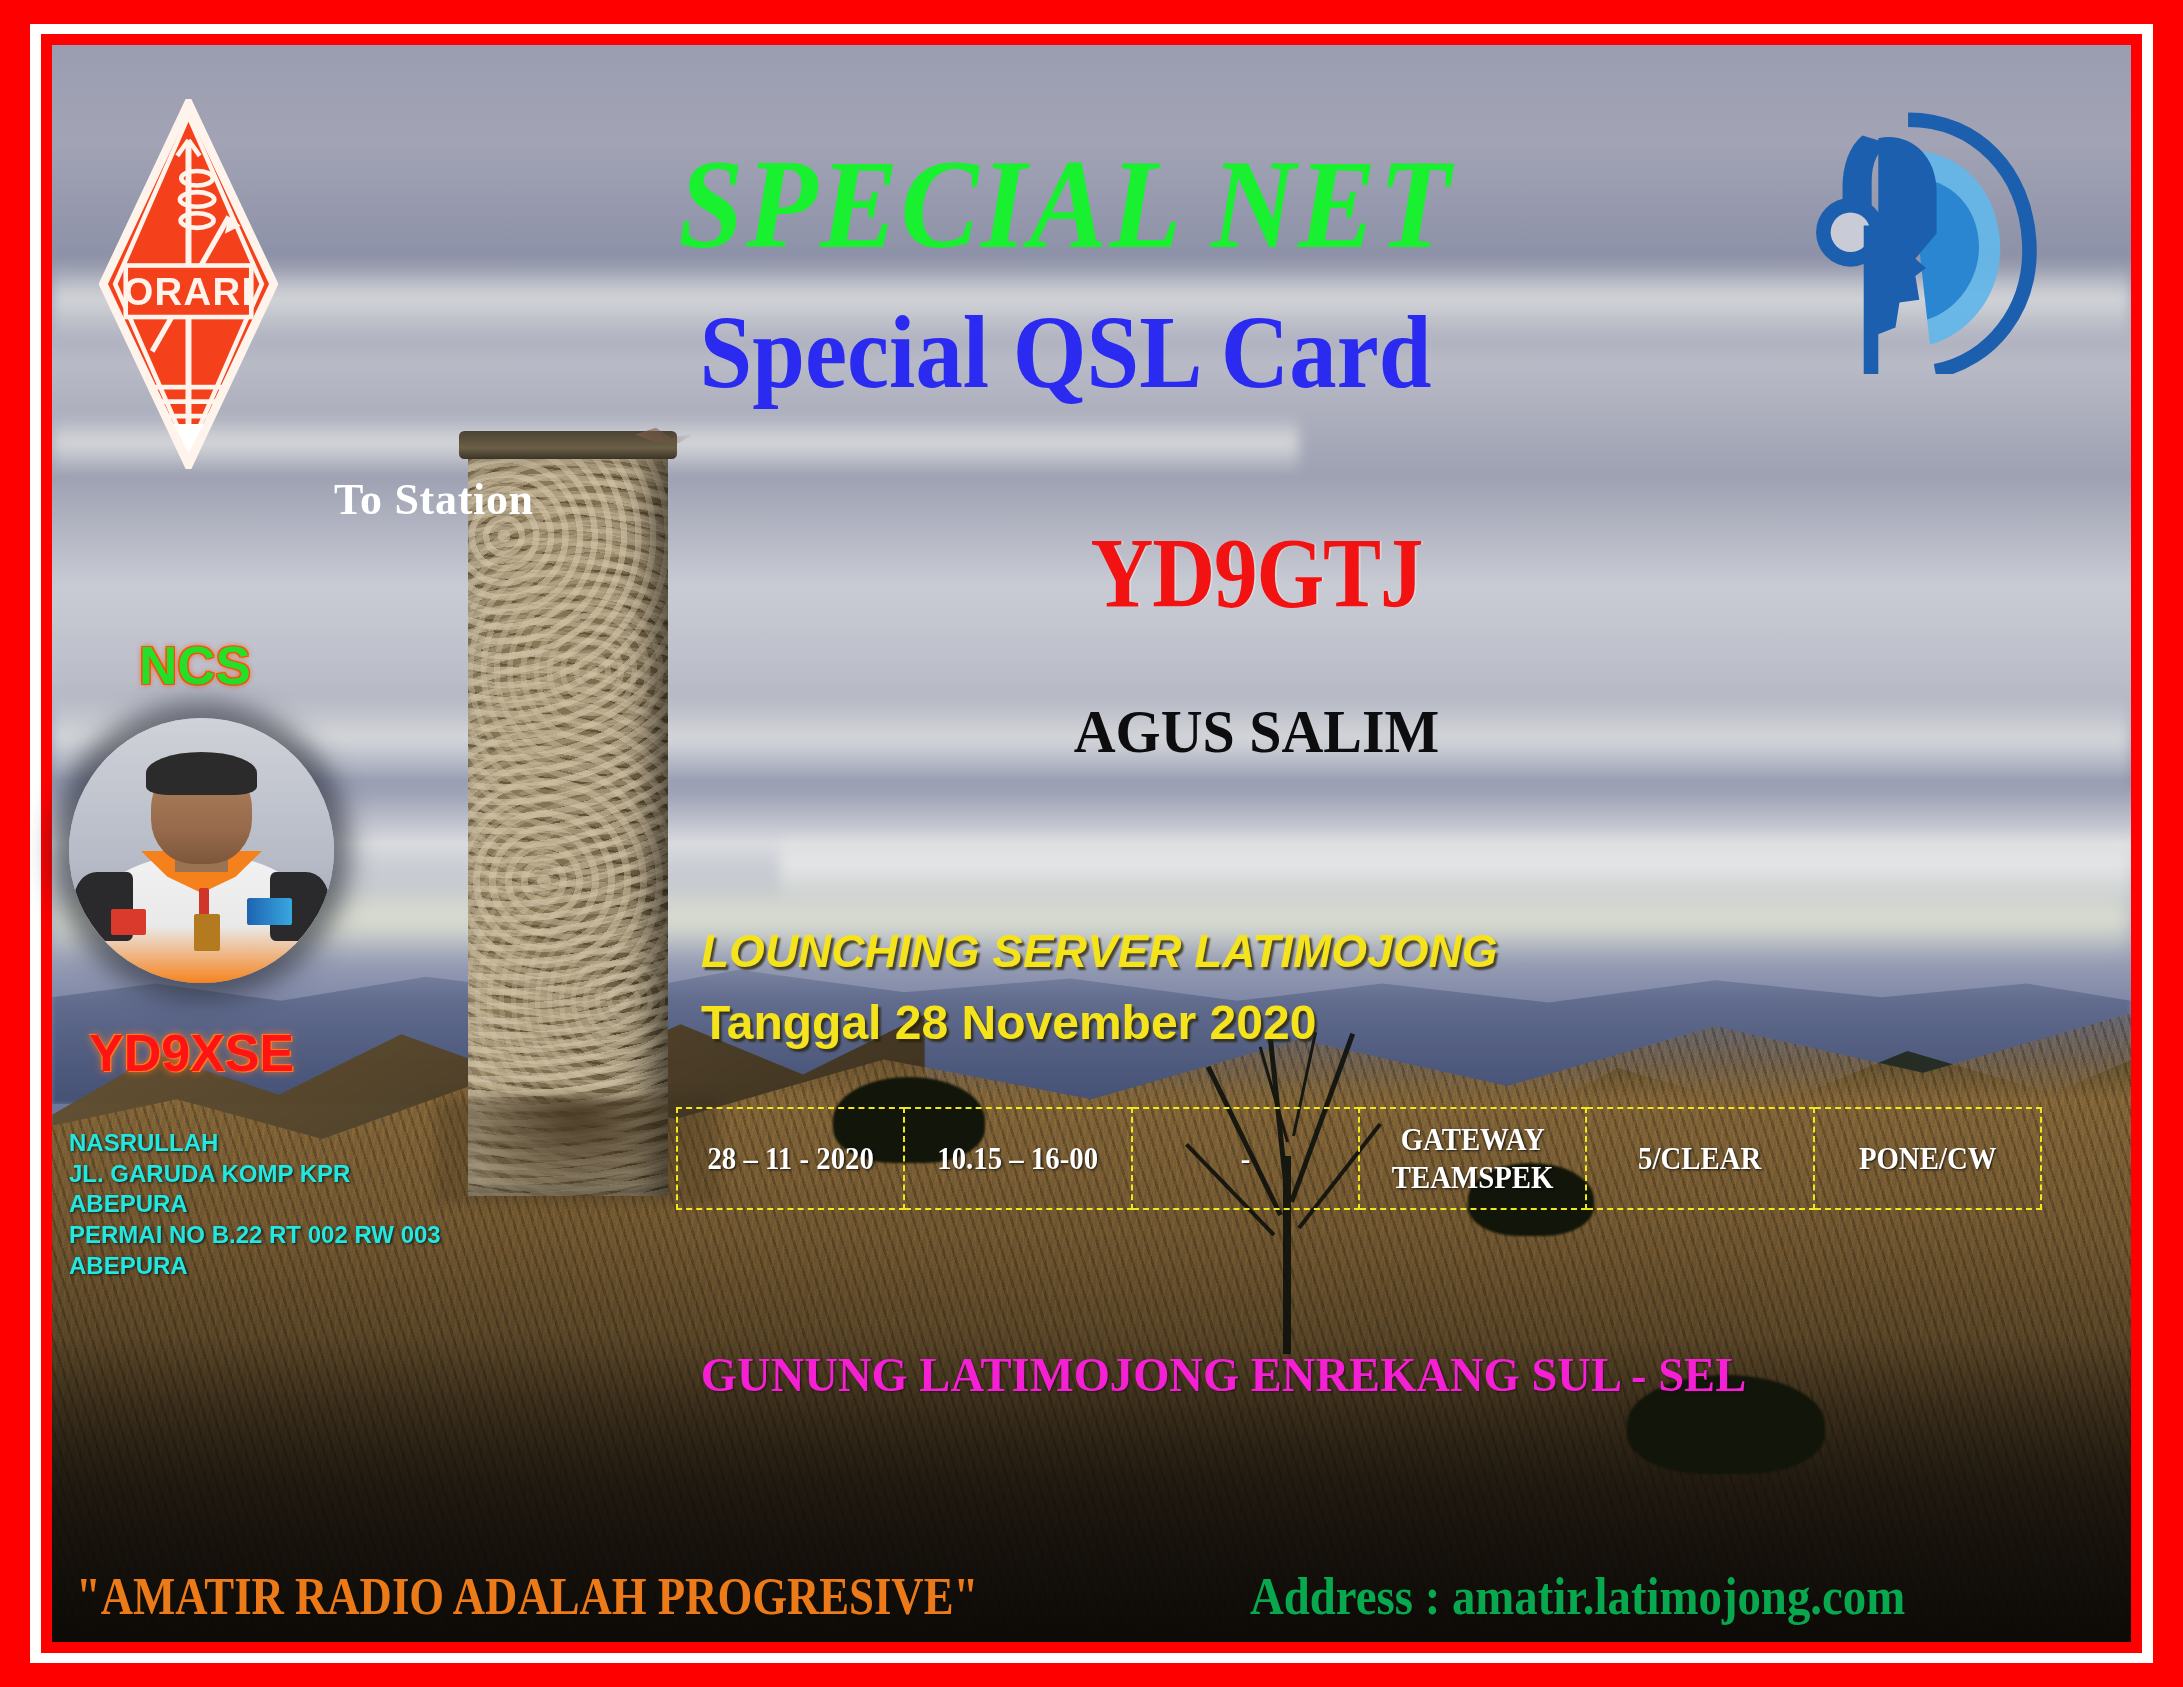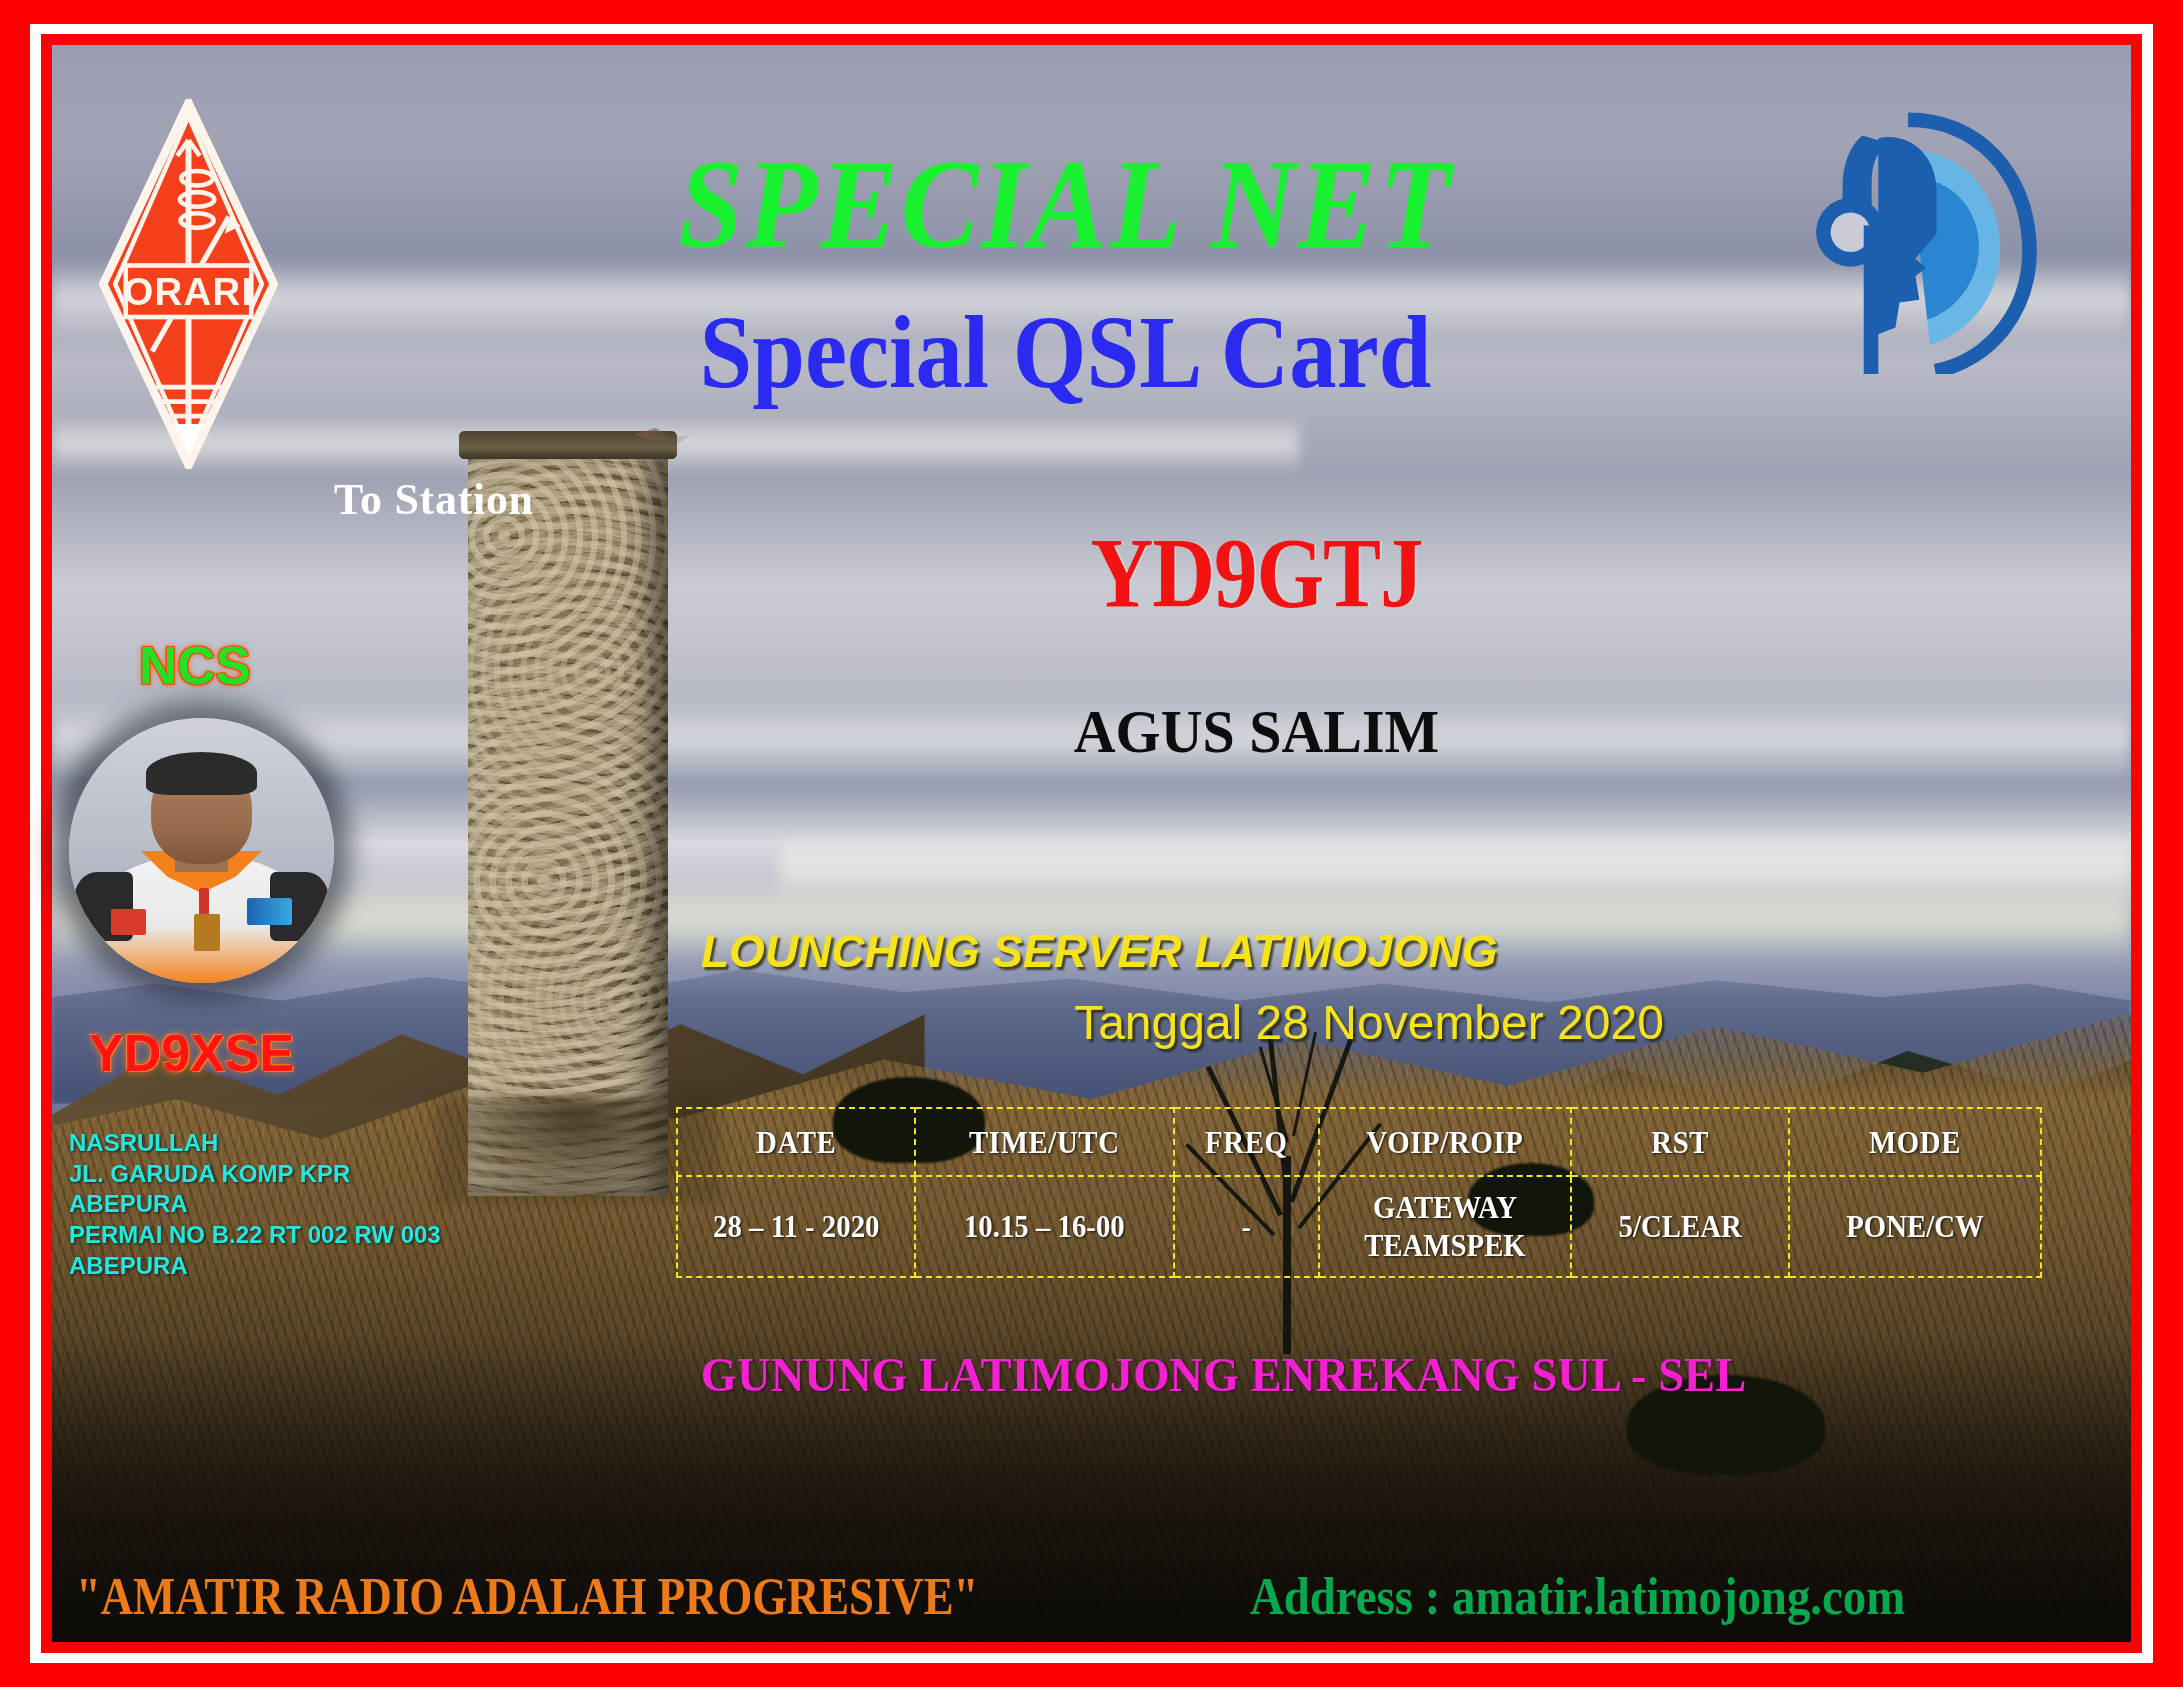--- a/index.html
+++ b/index.html
@@ -220,22 +220,22 @@
   }
   .launch{
     position:absolute;left:701px;top:928px;width:1336px;text-align:left;
     font-family:"Liberation Sans",sans-serif;font-weight:bold;font-style:italic;
     font-size:46px;line-height:1;
     color:#f5e41c;
     text-shadow:2.6px 3.3px 2px rgba(40,34,5,.75);
     white-space:nowrap;
   }
   .tanggal{
-    position:absolute;left:701px;top:999px;width:1336px;text-align:center;
-    font-family:"Liberation Sans",sans-serif;font-weight:normal;
+    position:absolute;left:701px;top:999px;width:1336px;text-align:left;
+    font-family:"Liberation Sans",sans-serif;font-weight:bold;
     font-size:48px;line-height:1;
     color:#f5e41c;
     text-shadow:2.6px 3.3px 2px rgba(40,34,5,.75);
     white-space:nowrap;
   }
 
   
   .ncs-label{
     position:absolute;left:139px;top:635px;
     font-family:"Liberation Sans",sans-serif;font-weight:bold;
@@ -450,28 +450,20 @@
     <div class="addr">
       <div>NASRULLAH</div>
       <div>JL. GARUDA KOMP KPR</div>
       <div>ABEPURA</div>
       <div>PERMAI NO B.22 RT 002 RW 003</div>
       <div>ABEPURA</div>
     </div>
 
     <table class="log">
       <tbody>
-          <tr class="hdr">
-        <td class="c1">DATE</td>
-        <td class="c2">TIME/UTC</td>
-        <td class="c3">FREQ</td>
-        <td class="c4">VOIP/ROIP</td>
-        <td class="c5">RST</td>
-        <td class="c6">MODE</td>
-      </tr>
       <tr class="row">
         <td>28 – 11 - 2020</td>
         <td>10.15 – 16-00</td>
         <td>-</td>
         <td>GATEWAY TEAMSPEK</td>
         <td>5/CLEAR</td>
         <td>PONE/CW</td>
       </tr>
     </tbody>
       </table>

